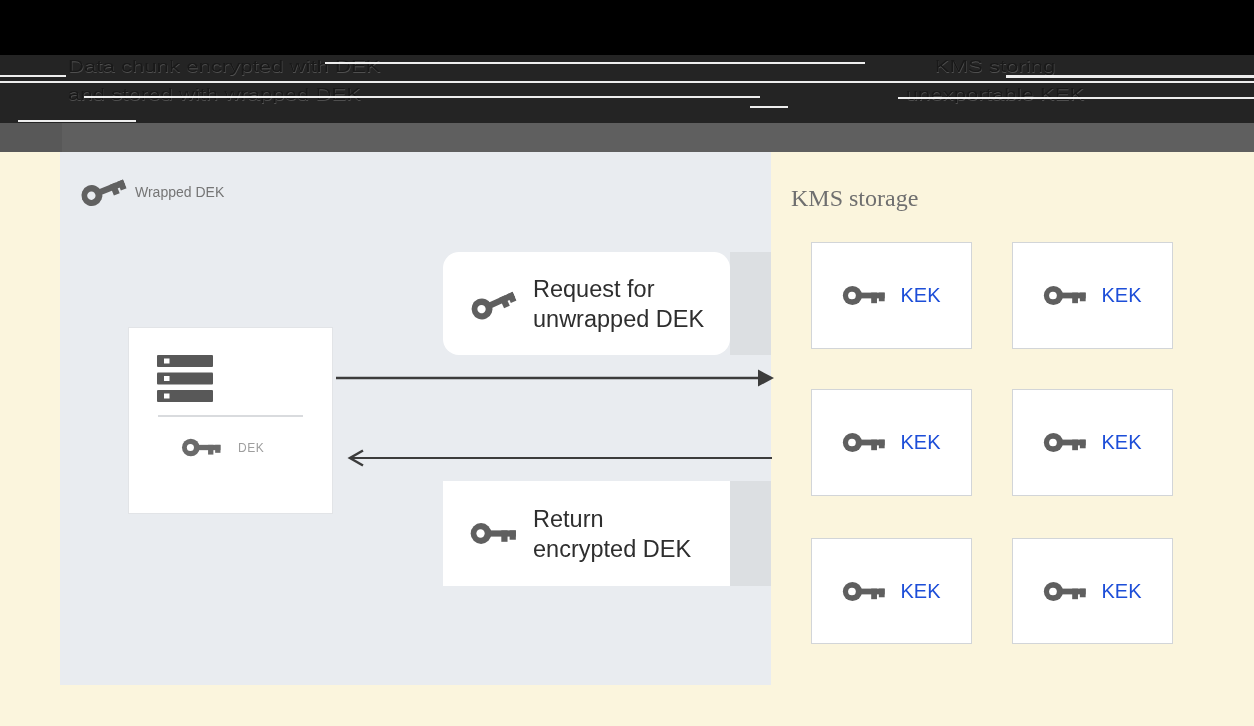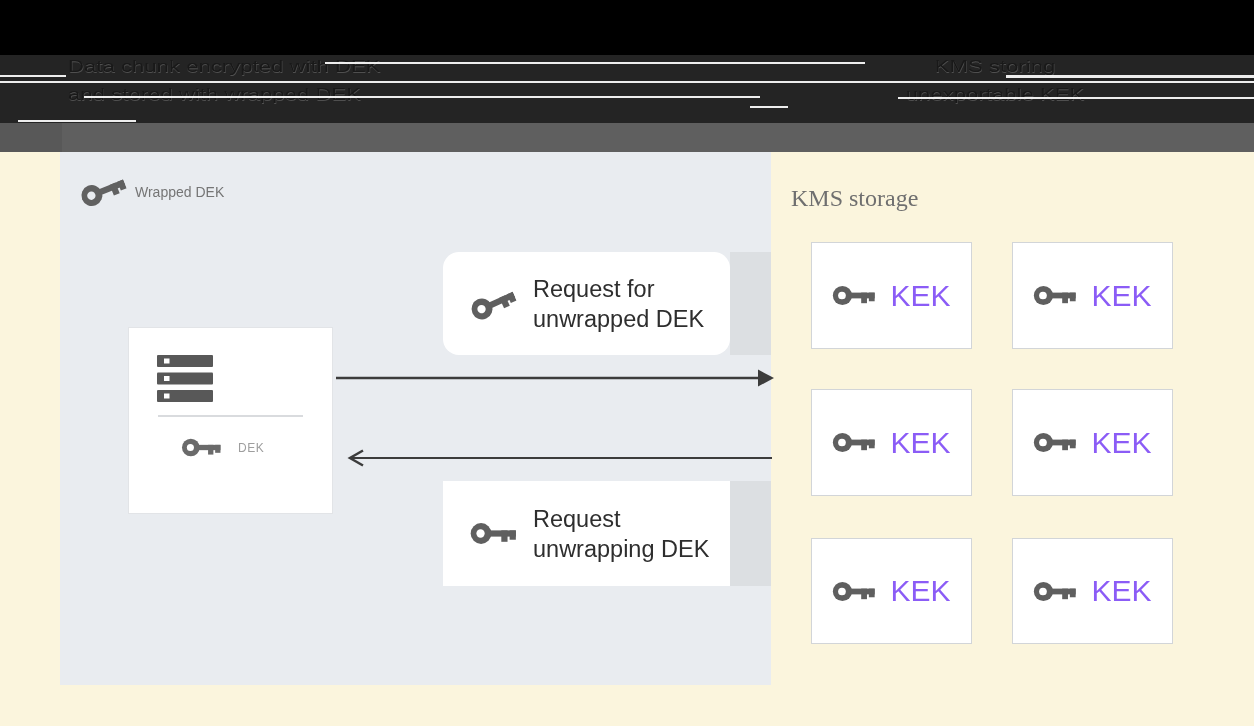--- a/index.html
+++ b/index.html
@@ -49,21 +49,21 @@
   .strip-ret{left:730px;top:481px;height:105px;}
   .tilt{transform:rotate(-24deg);}
   
   .arrow-svg{overflow:visible;}
   
   .kms-label{left:791px;top:185px;font-size:24px;color:var(--kms_label);font-family:Liberation Serif, serif;}
   .kek-box{
     width:161px;background:var(--box_white);border:1px solid var(--kek_border);
     display:flex;align-items:center;justify-content:center;gap:15px;
   }
-  .kek-label{font-size:30px;color:#8b5cf6;}
+  .kek-label{font-size:20px;color:#1d4ed8;}
   .kek-r1{top:242px;height:107px;} .kek-r2{top:389px;height:107px;} .kek-r3{top:538px;height:106px;}
   .kek-c1{left:811px;} .kek-c2{left:1012px;}
   svg{display:block;}
 </style>
 </head>
 <body>
 
 <div class="abs band-black"></div>
 <div class="abs band-charcoal"></div>
 <div class="abs band-gray"></div>
@@ -143,22 +143,22 @@
 
 <div class="abs msg-box ret-box">
   <svg width="46" height="27" viewBox="0 0 44 26" fill="#5F5F5F">
     <circle cx="10.5" cy="13" r="10"></circle>
       <circle cx="10" cy="13" r="4" fill="#fff"></circle>
     <rect x="19" y="10" width="25" height="6"></rect>
       <rect x="30" y="10" width="6" height="11"></rect>
       <rect x="38" y="10" width="6" height="9"></rect>
   </svg>
   <div class="msg-text">
-    <div>Request</div>
-    <div>unwrapping DEK</div>
+    <div>Return</div>
+    <div>encrypted DEK</div>
   </div>
 </div>
 
 <svg class="abs arrow-svg" style="left:336px;top:367px;" width="438" height="22" viewBox="0 0 438 22">
   <line x1="0" y1="11" x2="422" y2="11" stroke="#3C3C3C" stroke-width="2.5"></line>
   <polygon points="438,11 422,2.5 422,19.5" fill="#3C3C3C"></polygon>
 </svg>
 <svg class="abs arrow-svg" style="left:337px;top:447px;" width="435" height="22" viewBox="0 0 435 22">
   <line x1="13" y1="11" x2="435" y2="11" stroke="#3C3C3C" stroke-width="2"></line>
   <polyline points="26,3.5 13,11 26,18.5" fill="none" stroke="#3C3C3C" stroke-width="2.5"></polyline>

